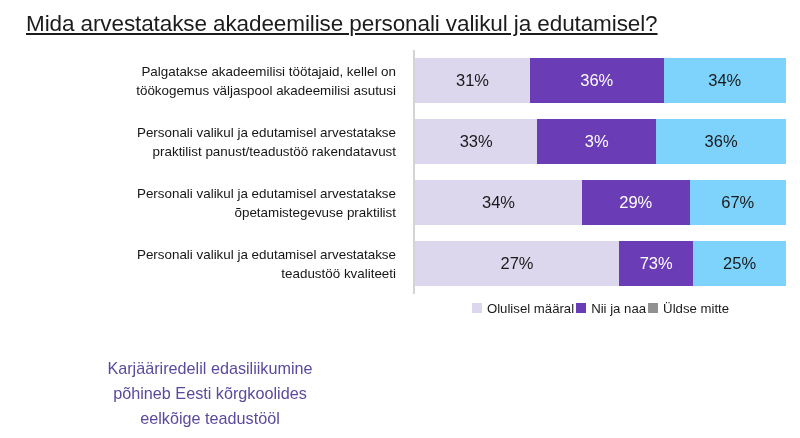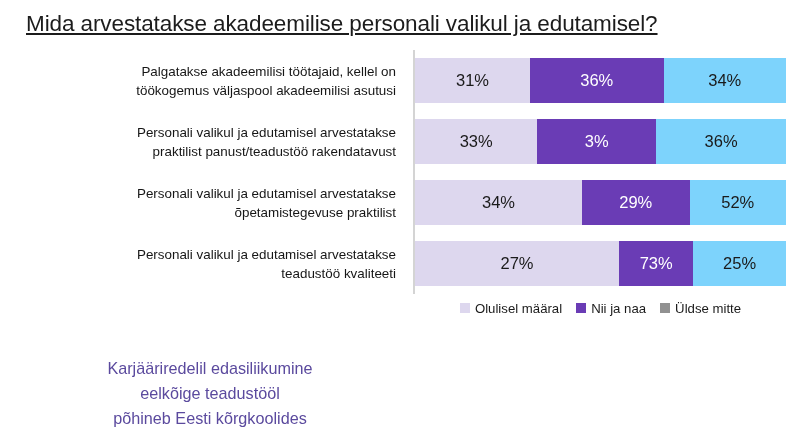--- a/index.html
+++ b/index.html
@@ -100,21 +100,21 @@
   
   #legend {
     position: absolute;
     left: 415px;
     top: 298px;
     width: 371px;
     height: 20px;
     display: flex;
     align-items: center;
     justify-content: center;
-    gap: 14px;
+    gap: 2px;
     font-size: 13.2px;
     color: #1a1a1a;
   }
   .legend-item {
     display: flex;
     align-items: center;
     gap: 5px;
     white-space: nowrap;
   }
   .legend-swatch {
@@ -171,21 +171,21 @@
   </div>
 
   <div class="row row-2">
     <div class="cat-label">
       <span>Personali valikul ja edutamisel arvestatakse</span>
       <span>õpetamistegevuse praktilist</span>
     </div>
     <div class="bar-track">
       <div class="seg seg-0" style="width:45%">34%</div>
       <div class="seg seg-1" style="width:29%">29%</div>
-      <div class="seg seg-2" style="width:26%">52%</div>
+      <div class="seg seg-2" style="width:26%">67%</div>
     </div>
   </div>
 
   <div class="row row-3">
     <div class="cat-label">
       <span>Personali valikul ja edutamisel arvestatakse</span>
       <span>teadustöö kvaliteeti</span>
     </div>
     <div class="bar-track">
       <div class="seg seg-0" style="width:55%">27%</div>
@@ -206,15 +206,15 @@
     <span>Nii ja naa</span>
   </div>
   <div class="legend-item">
     <span class="legend-swatch" style="background:#919191"></span>
     <span>Üldse mitte</span>
   </div>
 </div>
 
 <div id="caption">
   <span>Karjääriredelil edasiliikumine</span>
+  <span>põhineb Eesti kõrgkoolides</span>
   <span>eelkõige teadustööl</span>
-  <span>põhineb Eesti kõrgkoolides</span>
 </div>
 
 </body></html>

